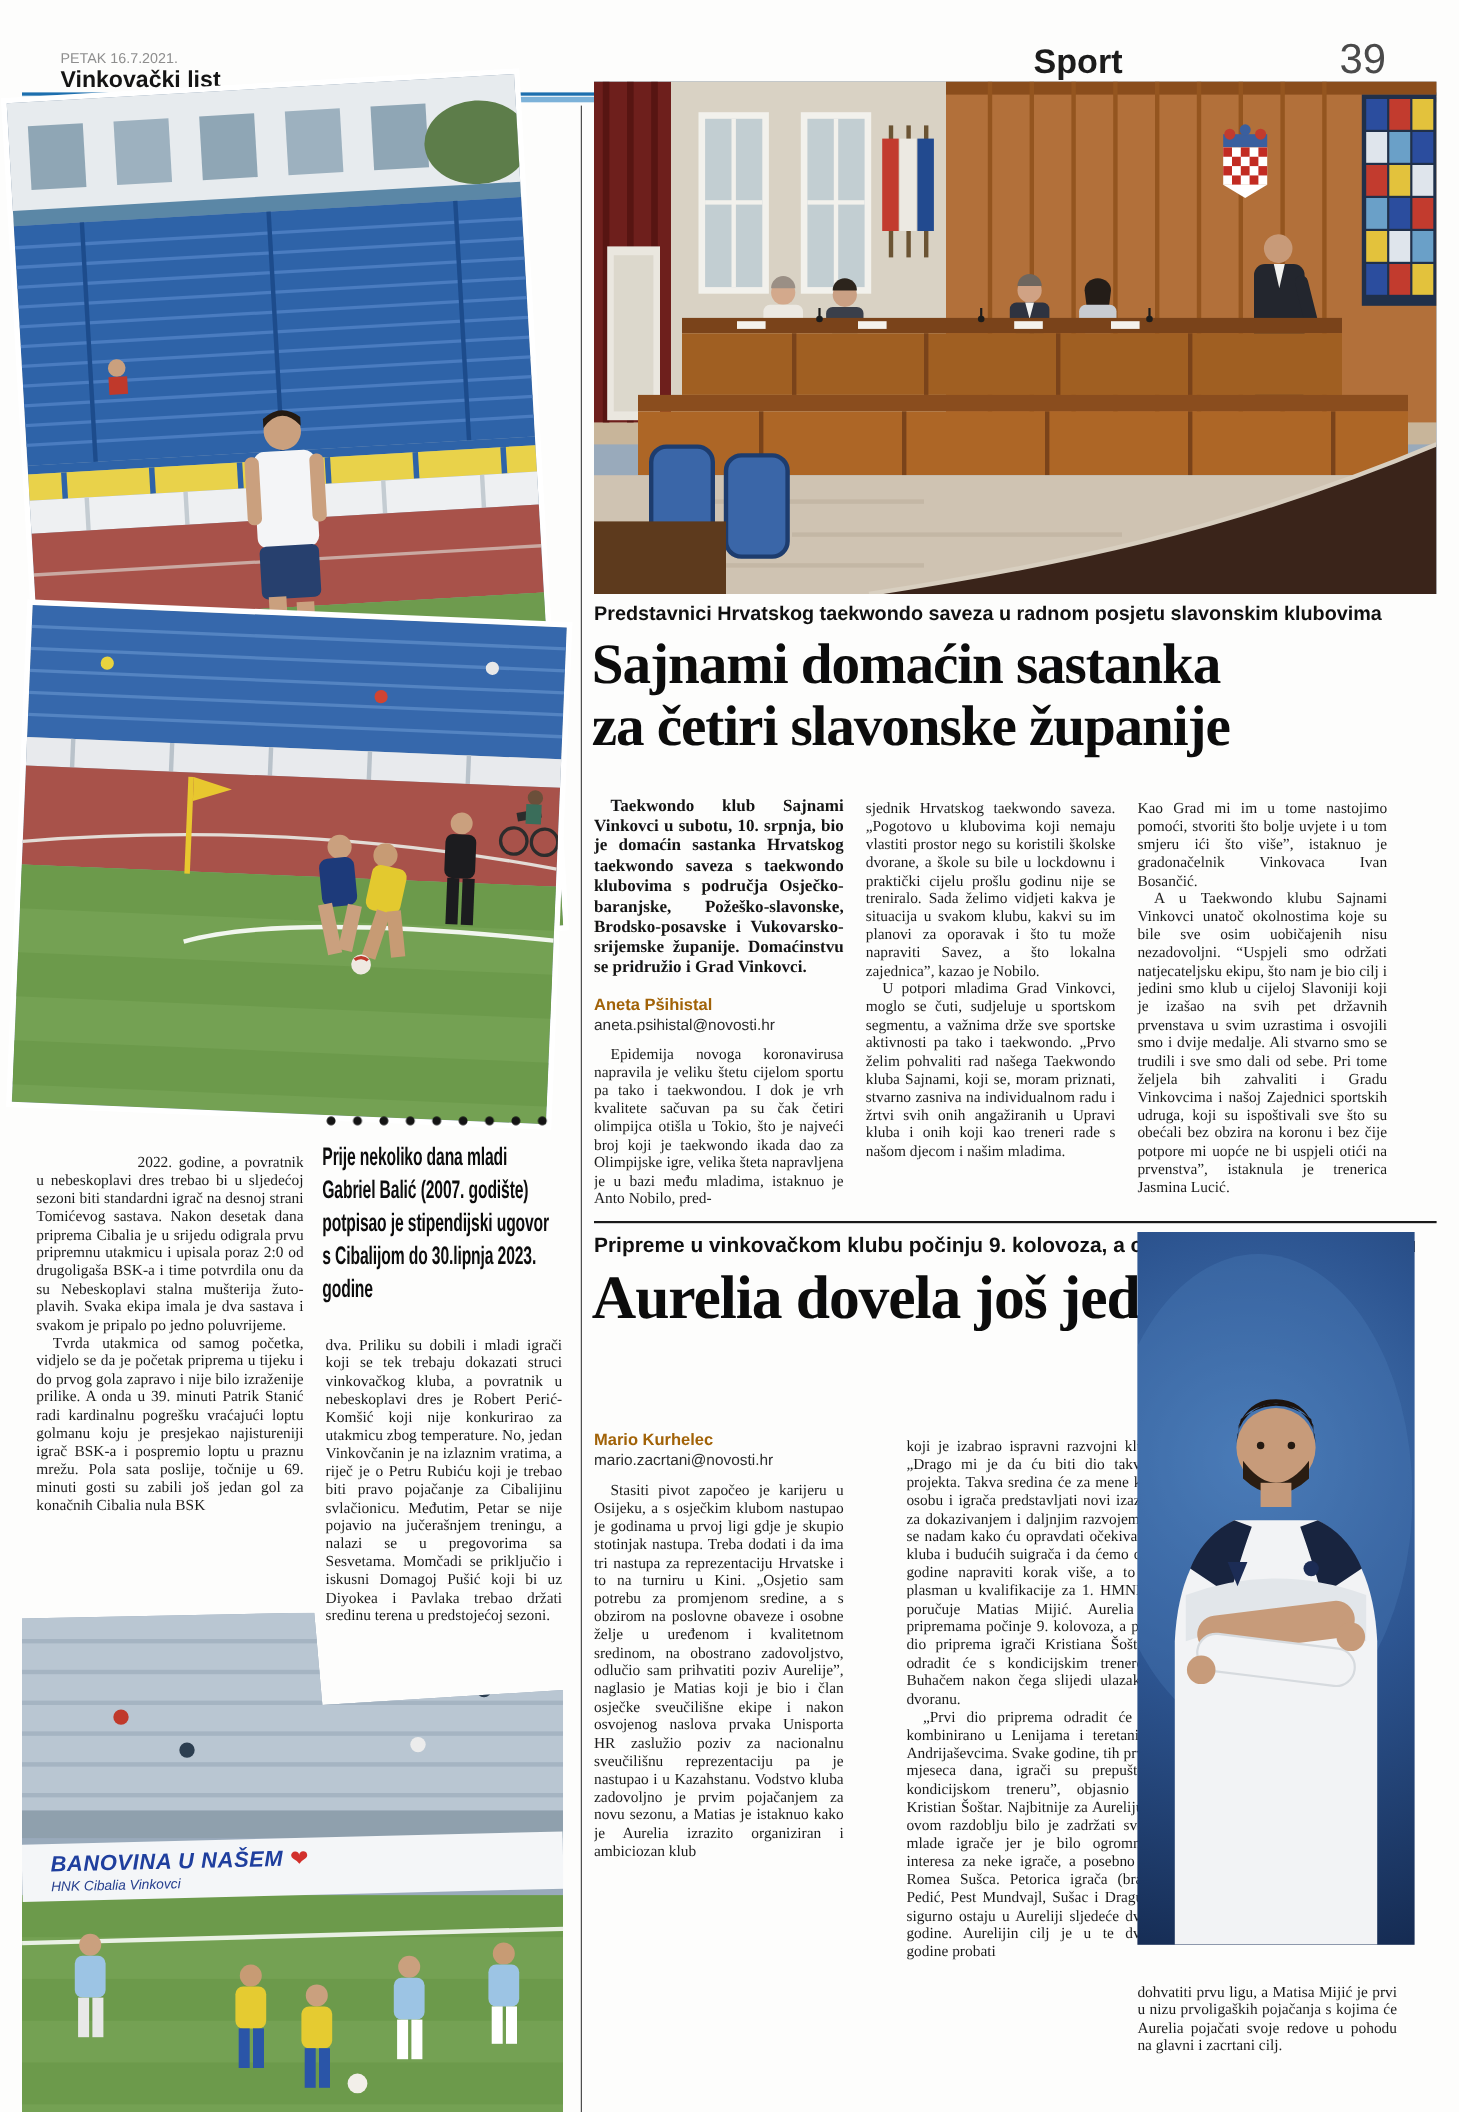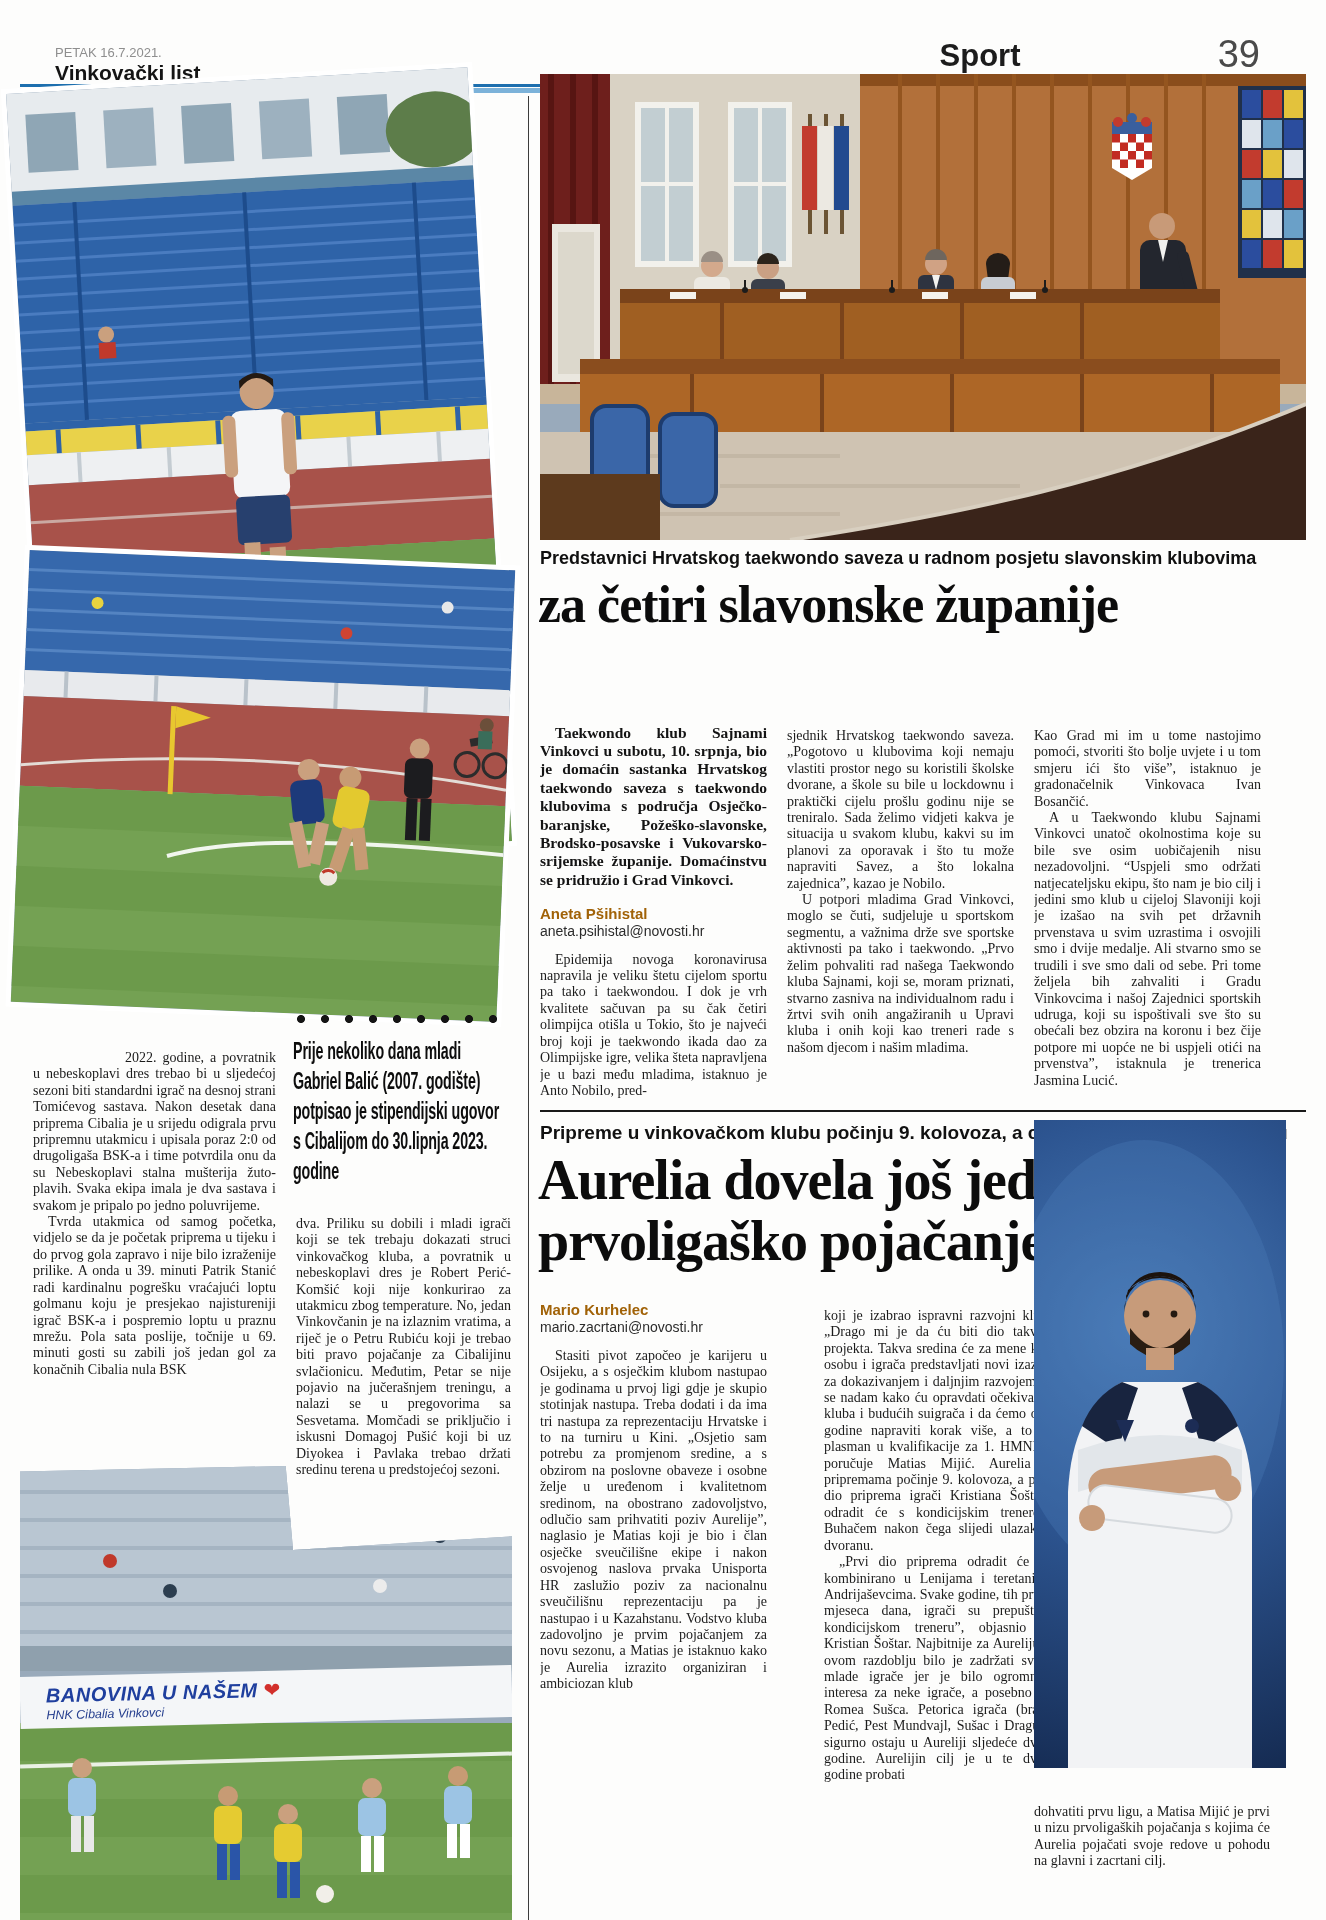--- a/index.html
+++ b/index.html
@@ -411,20 +411,21 @@
     <path d="M250 466 C 420 440, 580 408, 766 330" stroke="#d8cfc0" stroke-width="4" fill="none"></path>
 
     <rect x="52" y="332" width="56" height="92" rx="14" fill="#3a66a8" stroke="#1d3c6e" stroke-width="4"></rect>
     <rect x="120" y="340" width="56" height="92" rx="14" fill="#3a66a8" stroke="#1d3c6e" stroke-width="4"></rect>
     <rect x="0" y="400" width="120" height="66" fill="#5d3a1d"></rect>
   </svg>
 </div>
 
 <div class="abs cap1">Predstavnici Hrvatskog taekwondo saveza u radnom posjetu slavonskim klubovima</div>
 <div class="abs h1">
+  <div>Sajnami domaćin sastanka</div>
   <div>za četiri slavonske županije</div>
 </div>
 
 <div class="abs a1col clip" style="left:540px;">
   <p class="leadtext ind">Taekwondo klub Sajnami Vinkovci u subotu, 10. srpnja, bio je domaćin sastanka Hrvatskog taekwondo saveza s taekwondo klubovima s područja Osječko-baranjske, Požeško-slavonske, Brodsko-posavske i Vukovarsko-srijemske županije. Domaćinstvu se pridružio i Grad Vinkovci.</p>
   <div class="byline-name">Aneta Pšihistal</div>
   <div class="byline-mail">aneta.psihistal@novosti.hr</div>
   <div class="bodytext" style="margin-top:13px;">
     <p class="ind">Epidemija novoga koronavirusa napravila je veliku štetu cijelom sportu pa tako i taekwondou. I dok je vrh kvalitete sačuvan pa su čak četiri olimpijca otišla u Tokio, što je najveći broj koji je taekwondo ikada dao za Olimpijske igre, velika šteta napravljena je u bazi među mladima, istaknuo je Anto Nobilo, pred-</p>
   </div>
@@ -436,21 +437,20 @@
 <div class="abs a1col bodytext clip" style="left:1034px;">
   <p>Kao Grad mi im u tome nastojimo pomoći, stvoriti što bolje uvjete i u tom smjeru ići što više”, istaknuo je gradonačelnik Vinkovaca Ivan Bosančić.</p>
   <p class="ind">A u Taekwondo klubu Sajnami Vinkovci unatoč okolnostima koje su bile sve osim uobičajenih nisu nezadovoljni. “Uspjeli smo održati natjecateljsku ekipu, što nam je bio cilj i jedini smo klub u cijeloj Slavoniji koji je izašao na svih pet državnih prvenstava u svim uzrastima i osvojili smo i dvije medalje. Ali stvarno smo se trudili i sve smo dali od sebe. Pri tome željela bih zahvaliti i Gradu Vinkovcima i našoj Zajednici sportskih udruga, koji su ispoštivali sve što su obećali bez obzira na koronu i bez čije potpore mi uopće ne bi uspjeli otići na prvenstva”, istaknula je trenerica Jasmina Lucić.</p>
 </div>
 
 <div class="abs rule1"></div>
 
 <div class="abs kicker">Pripreme u vinkovačkom klubu počinju 9. kolovoza, a cilj je dodatno pojačati ekipu</div>
 <div class="abs h2">
   <div>Aurelia dovela još jedno</div>
-  <div>prvoligaško pojačanje</div>
 </div>
 
 <div class="abs a2col clip" style="left:540px;">
   <div class="byline-name">Mario Kurhelec</div>
   <div class="byline-mail">mario.zacrtani@novosti.hr</div>
   <div class="bodytext" style="margin-top:13px;">
     <p class="ind">Stasiti pivot započeo je karijeru u Osijeku, a s osječkim klubom nastupao je godinama u prvoj ligi gdje je skupio stotinjak nastupa. Treba dodati i da ima tri nastupa za reprezentaciju Hrvatske i to na turniru u Kini. „Osjetio sam potrebu za promjenom sredine, a s obzirom na poslovne obaveze i osobne želje u uređenom i kvalitetnom sredinom, na obostrano zadovoljstvo, odlučio sam prihvatiti poziv Aurelije”, naglasio je Matias koji je bio i član osječke sveučilišne ekipe i nakon osvojenog naslova prvaka Unisporta HR zaslužio poziv za nacionalnu sveučilišnu reprezentaciju pa je nastupao i u Kazahstanu. Vodstvo kluba zadovoljno je prvim pojačanjem za novu sezonu, a Matias je istaknuo kako je Aurelia izrazito organiziran i ambiciozan klub</p>
   </div>
 </div>
 <div class="abs a2col bodytext clip" style="left:824px;">

